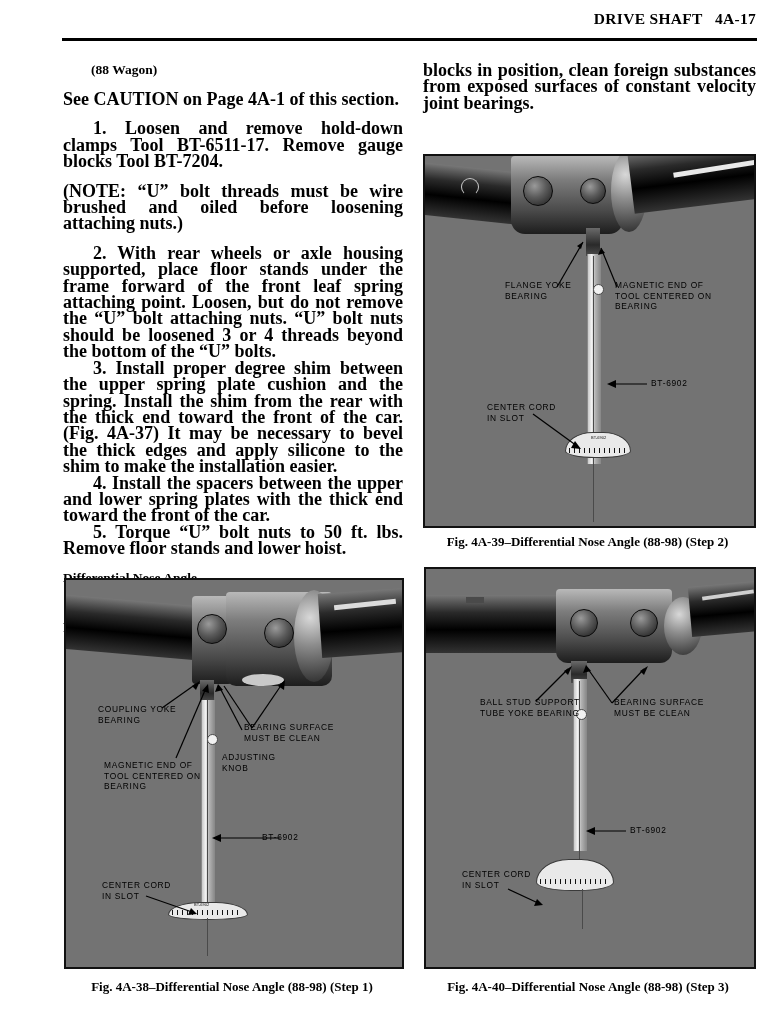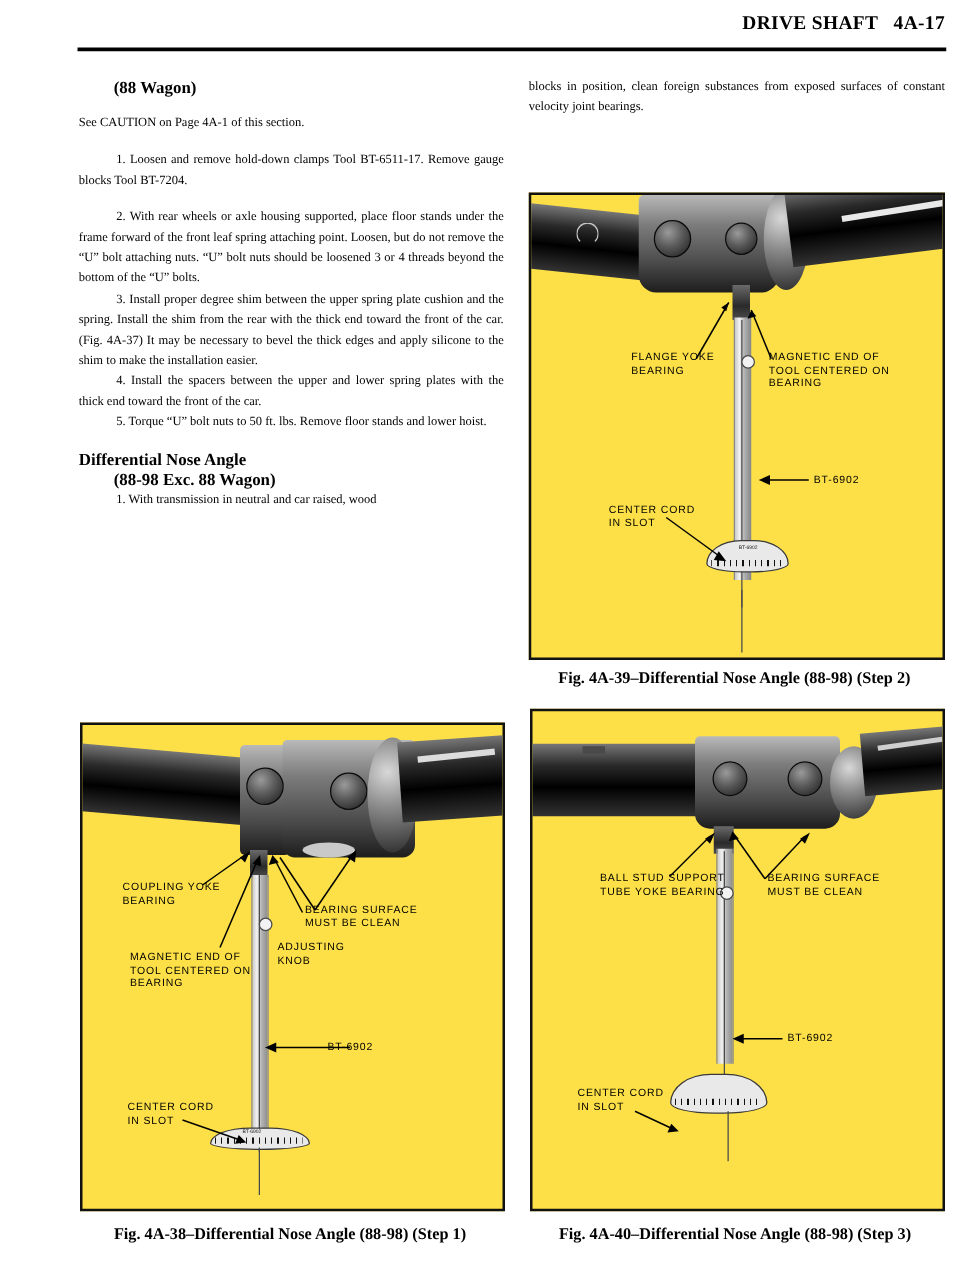--- a/index.html
+++ b/index.html
@@ -64,45 +64,46 @@
     line-height: 16px;
     margin: 0;
   }
   .sec-sub {
     font-weight: bold;
     font-size: 13.5px;
     line-height: 16px;
     margin: 0 0 0 28px;
   }
   p.body {
-    font-size: 10px;
+    font-size: 18px;
     line-height: 16.4px;
     margin: 0;
     text-align: justify;
     text-justify: inter-word;
+    font-weight: bold;
   }
   p.gap { margin-top: 13px; }
   .indent { text-indent: 30px; }
 
   .caution {
     font-family: "Liberation Sans", sans-serif;
     font-style: italic;
     font-size: 13.2px;
     line-height: 16.5px;
     margin: 13px 0 0 0;
     padding-left: 62px;
     text-align: justify;
   }
   .caution .l2 { display: block; padding-left: 6px; }
 
   
   .figbox {
     position: absolute;
     border: 2px solid #111;
-    background: #fde047;
+    background: #737373;
     overflow: hidden;
   }
   #fig-39 { left: 423px; top: 154px;  width: 329px; height: 370px; }
   #fig-38 { left: 64px;  top: 578px;  width: 336px; height: 387px; }
   #fig-40 { left: 424px; top: 567px;  width: 328px; height: 398px; }
 
   .figcap {
     position: absolute;
     font-family: "Liberation Serif", serif;
     font-weight: bold;
@@ -197,20 +198,21 @@
 <div class="page-header">
   <div class="header-title">DRIVE SHAFT   4A-17</div>
   <div class="header-rule"></div>
 </div>
 
 <div class="col-left">
   <div class="sec-sub">(88 Wagon)</div>
 
   <p class="body gap">See CAUTION on Page 4A-1 of this section.</p>
   <p class="body gap indent">1. Loosen and remove hold-down clamps Tool BT-6511-17. Remove gauge blocks Tool BT-7204.</p>
+  <p class="body gap">(NOTE: “U” bolt threads must be wire brushed and oiled before loosening attaching nuts.)</p>
 
 
   <p class="body gap indent">2. With rear wheels or axle housing supported, place floor stands under the frame forward of the front leaf spring attaching point. Loosen, but do not remove the “U” bolt attaching nuts. “U” bolt nuts should be loosened 3 or 4 threads beyond the bottom of the “U” bolts.</p>
   <p class="body indent">3. Install proper degree shim between the upper spring plate cushion and the spring. Install the shim from the rear with the thick end toward the front of the car. (Fig. 4A-37) It may be necessary to bevel the thick edges and apply silicone to the shim to make the installation easier.</p>
   <p class="body indent">4. Install the spacers between the upper and lower spring plates with the thick end toward the front of the car.</p>
   <p class="body indent">5. Torque “U” bolt nuts to 50 ft. lbs. Remove floor stands and lower hoist.</p>
 
   <div class="sec-head" style="margin-top:13px">Differential Nose Angle</div>
   <div class="sec-sub">(88-98 Exc. 88 Wagon)</div>
   <p class="body indent">1. With transmission in neutral and car raised, wood</p>

